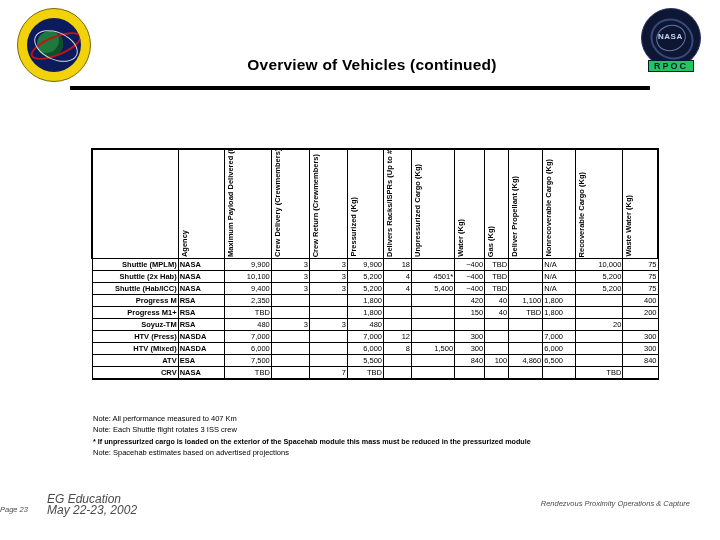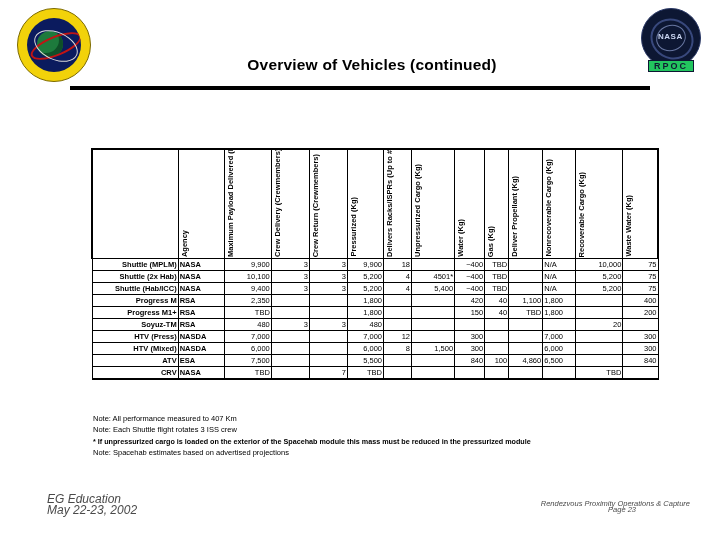--- a/index.html
+++ b/index.html
@@ -247,21 +247,21 @@
     font-size: 12px;
     font-style: italic;
     color: #4a4a4a;
     line-height: 11px;
   }
   .footer-center {
     position: absolute;
     left: 0;
     top: 505px;
     width: 636px;
-    text-align: right;
+    text-align: left;
     font-size: 7.5px;
     font-style: italic;
     color: #4a4a4a;
   }
   .footer-right {
     position: absolute;
     right: 30px;
     top: 499px;
     font-size: 7.5px;
     font-style: italic;

